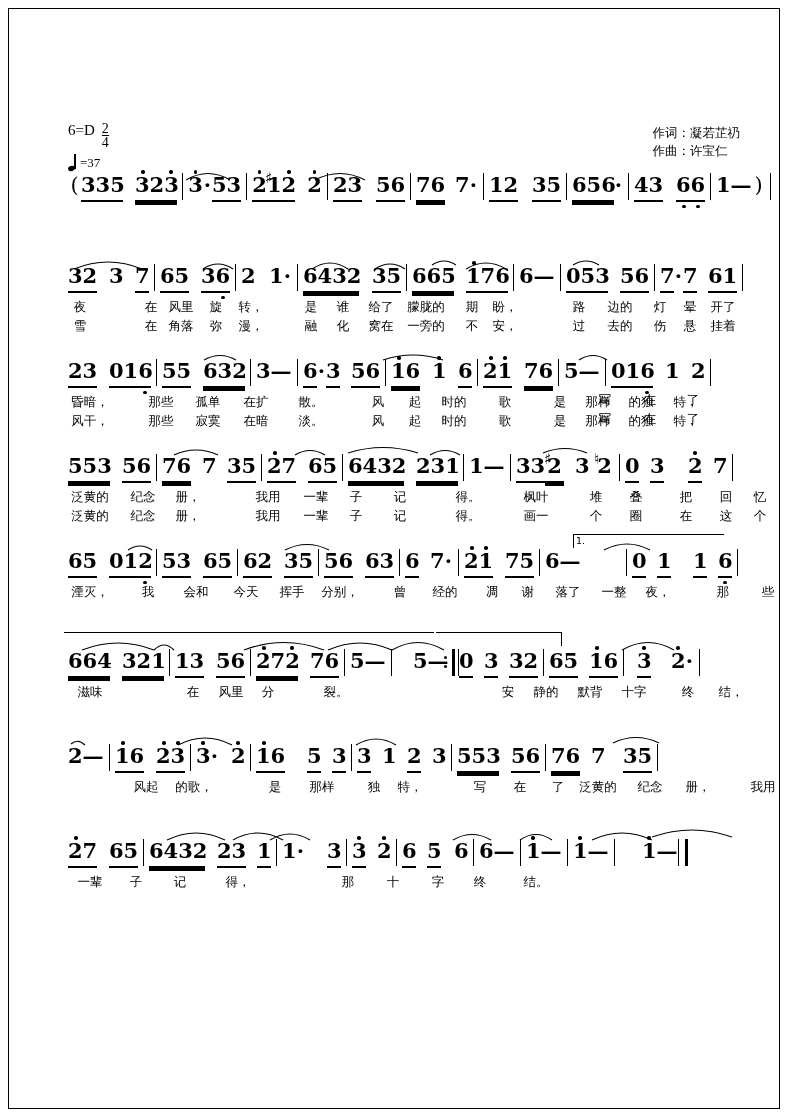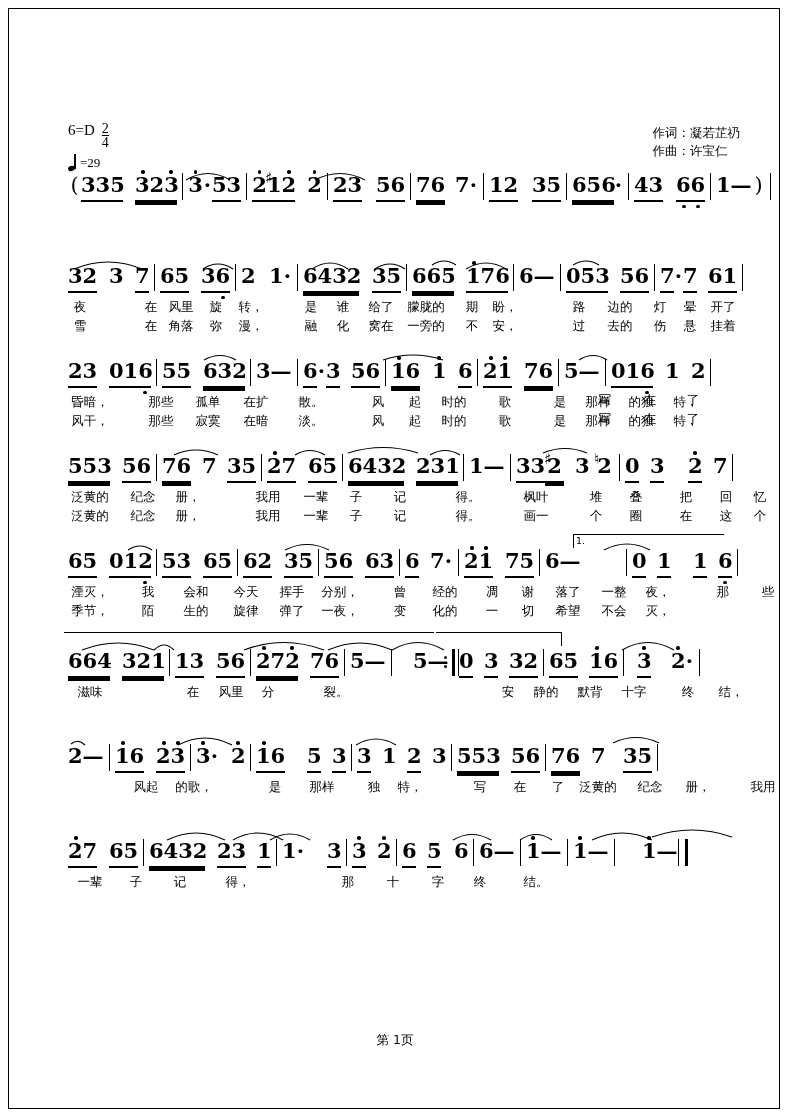--- a/index.html
+++ b/index.html
@@ -253,21 +253,21 @@
       <span class="meter">
         <span class="num">2</span>
         <span class="den">4</span>
       </span>
     </div>
     <div class="tempo">
       <span class="quarter-note">
         <span class="stem"></span>
           <span class="head"></span>
       </span>
-      <span>=29</span>
+      <span>=37</span>
     </div>
   </div>
 
   <div class="credits">
     <div>作词：凝若芷礽</div>
     <div>作曲：许宝仁</div>
   </div>
 
   <div class="system" style="top:172px;">
     <div class="noterow">
@@ -451,35 +451,20 @@
         <span class="ly" style="left:332px;">曾</span>
         <span class="ly" style="left:377px;">经的</span>
         <span class="ly" style="left:424px;">凋</span>
         <span class="ly" style="left:460px;">谢</span>
         <span class="ly" style="left:500px;">落了</span>
         <span class="ly" style="left:546px;">一整</span>
         <span class="ly" style="left:590px;">夜，</span>
         <span class="ly" style="left:655px;">那</span>
         <span class="ly" style="left:700px;">些</span>
     </div>
-    <div class="lyricrow">
-      <span class="ly" style="left:22px;">季节，</span>
-        <span class="ly" style="left:80px;">陌</span>
-        <span class="ly" style="left:128px;">生的</span>
-        <span class="ly" style="left:178px;">旋律</span>
-        <span class="ly" style="left:224px;">弹了</span>
-        <span class="ly" style="left:272px;">一夜，</span>
-        <span class="ly" style="left:332px;">变</span>
-        <span class="ly" style="left:377px;">化的</span>
-        <span class="ly" style="left:424px;">一</span>
-        <span class="ly" style="left:460px;">切</span>
-        <span class="ly" style="left:500px;">希望</span>
-        <span class="ly" style="left:546px;">不会</span>
-        <span class="ly" style="left:590px;">灭，</span>
-    </div>
   </div>
 
   <div class="system" style="top:648px;">
     <div class="noterow">
       <svg class="slurs" viewBox="0 0 660 36" preserveAspectRatio="none">
         <path d="M14 2 Q50 -12 86 2" fill="none" stroke="#000" stroke-width="1.1"></path>
         <path d="M86 2 Q96 -8 106 2" fill="none" stroke="#000" stroke-width="1.1"></path>
         <path d="M176 2 Q216 -13 256 2" fill="none" stroke="#000" stroke-width="1.1"></path>
         <path d="M260 2 Q292 -12 324 2" fill="none" stroke="#000" stroke-width="1.1"></path>
         <path d="M324 2 Q350 -13 376 2" fill="none" stroke="#000" stroke-width="1.1"></path>
@@ -557,14 +542,13 @@
         <span class="ly" style="left:170px;">得，</span>
         <span class="ly" style="left:280px;">那</span>
         <span class="ly" style="left:325px;">十</span>
         <span class="ly" style="left:370px;">字</span>
         <span class="ly" style="left:412px;">终</span>
         <span class="ly" style="left:468px;">结。</span>
     </div>
     <div class="lyricrow"></div>
   </div>
 
-  <div class="footer">第 1页</div>
 </div>
 
 </body></html>

